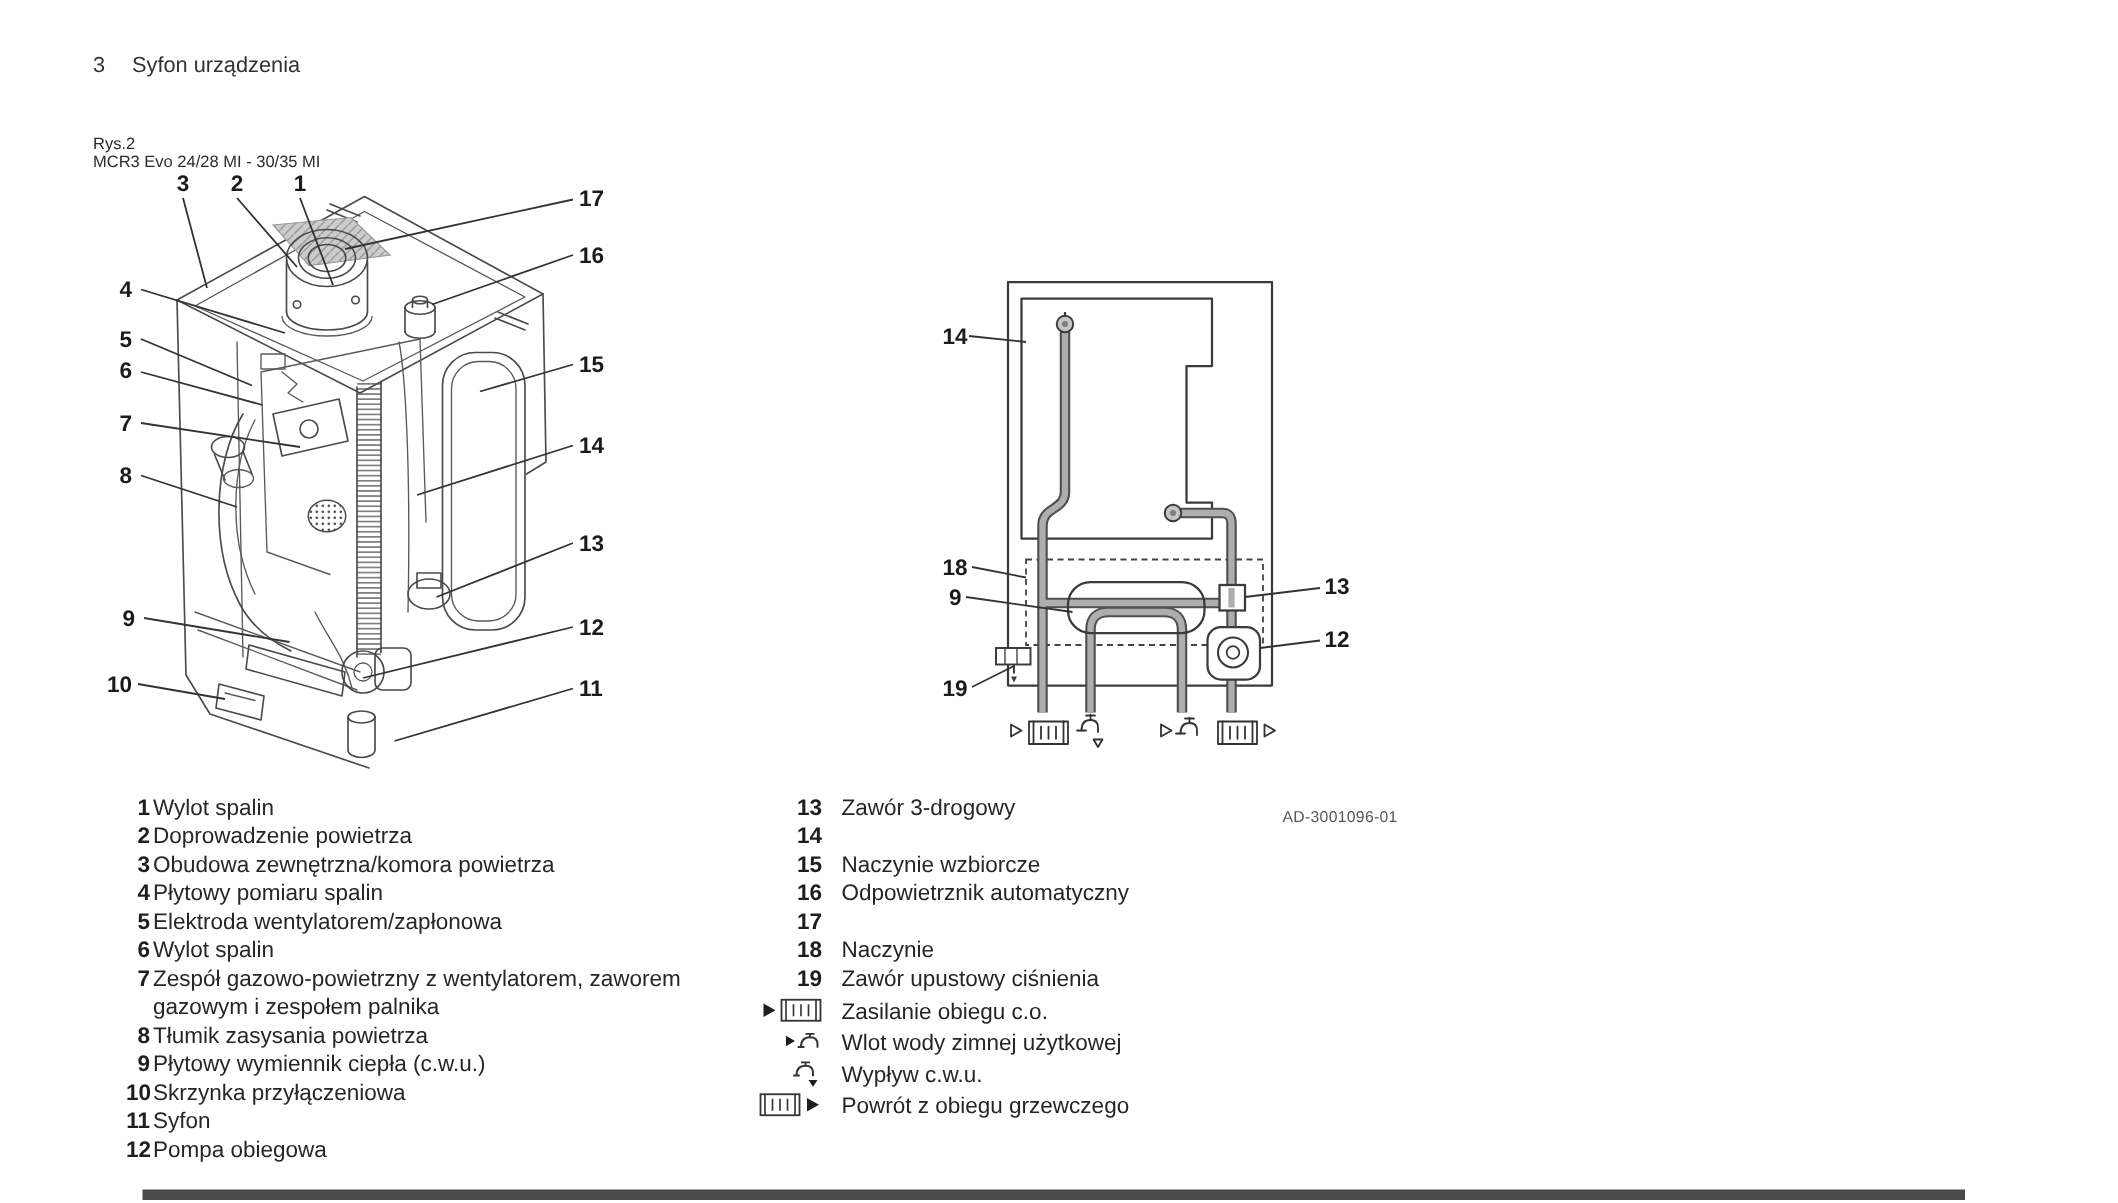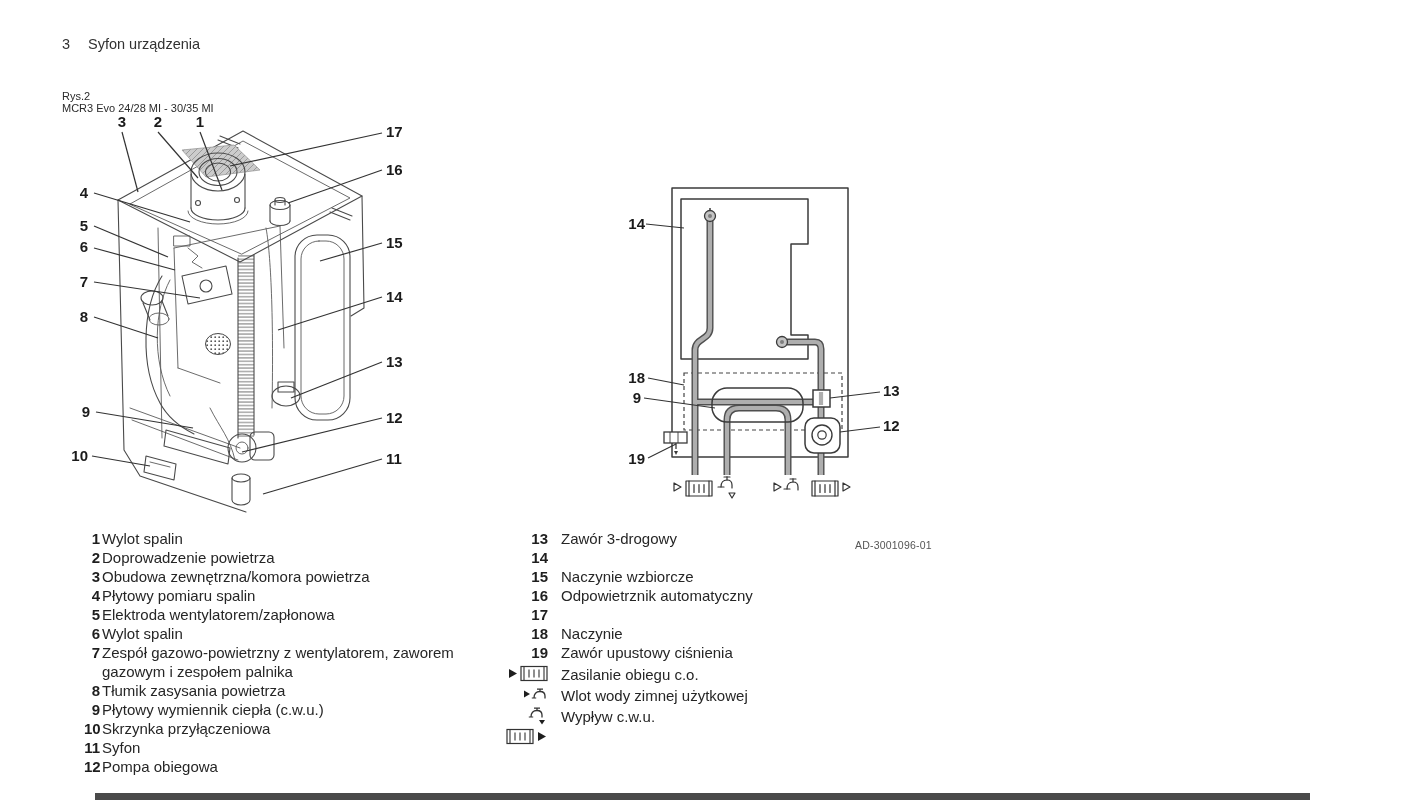--- a/index.html
+++ b/index.html
@@ -413,16 +413,17 @@
     <span class="ltext">Wypływ c.w.u.</span>
   </div>
   <div class="symrow">
     <span class="licon">
       <svg width="42" height="17" viewBox="0 0 42 17">
         <rect x="1" y="1.5" width="26" height="14" fill="none" stroke="#333" stroke-width="1.2"></rect>
         <path d="M4,1.5 V15.5 M24,1.5 V15.5 M9,4.5 V12.5 M14,4.5 V12.5 M19,4.5 V12.5" stroke="#333" stroke-width="1.1" fill="none"></path>
         <path d="M32,4 L32,13 L40,8.5 Z" fill="#1e1e1e"></path>
       </svg>
     </span>
+    <span class="ltext">Powrót z obiegu grzewczego</span>
   </div>
 </div>
 
 <div class="abs bottombar"></div>
 
 </body></html>

